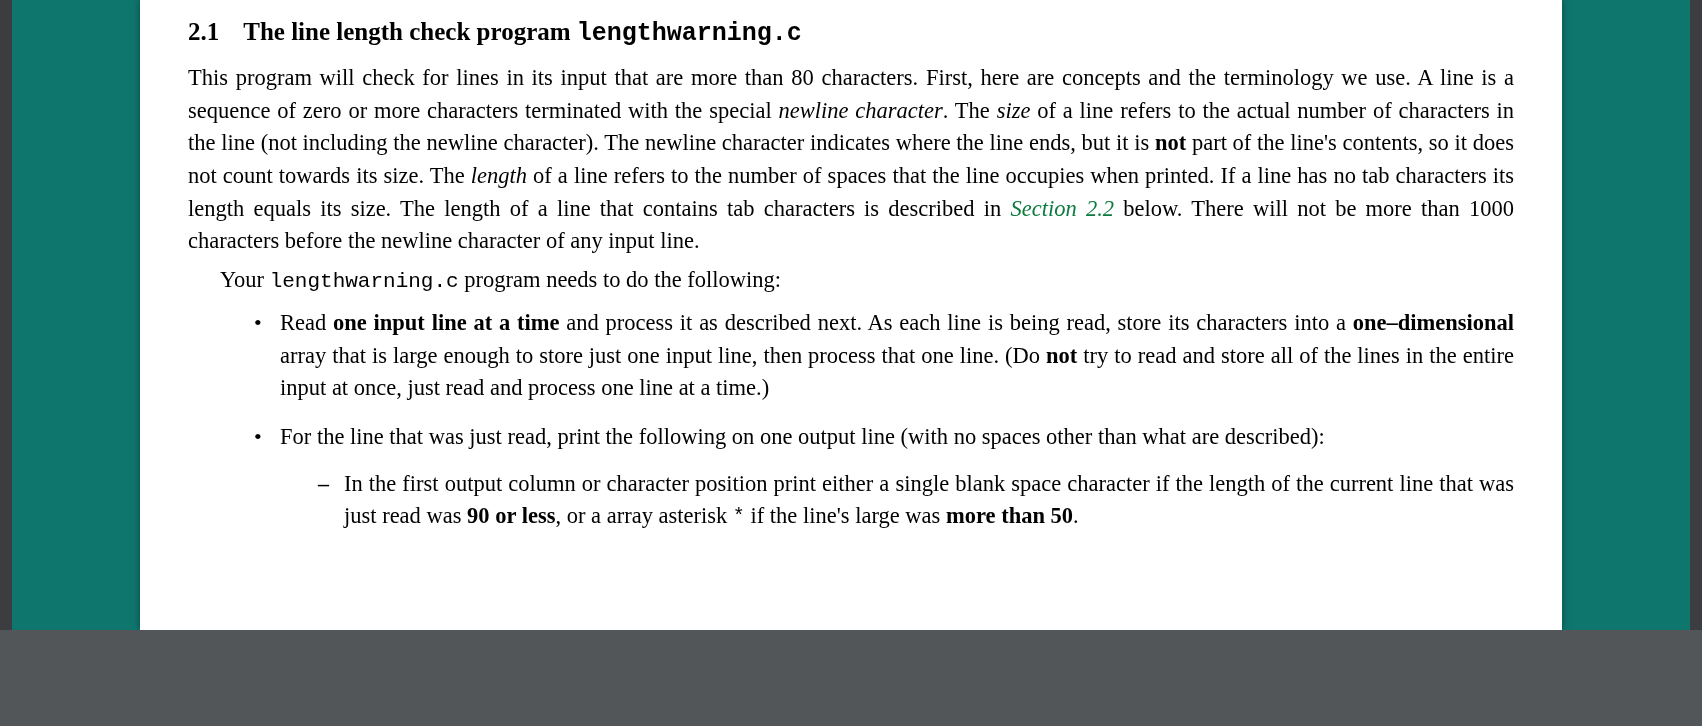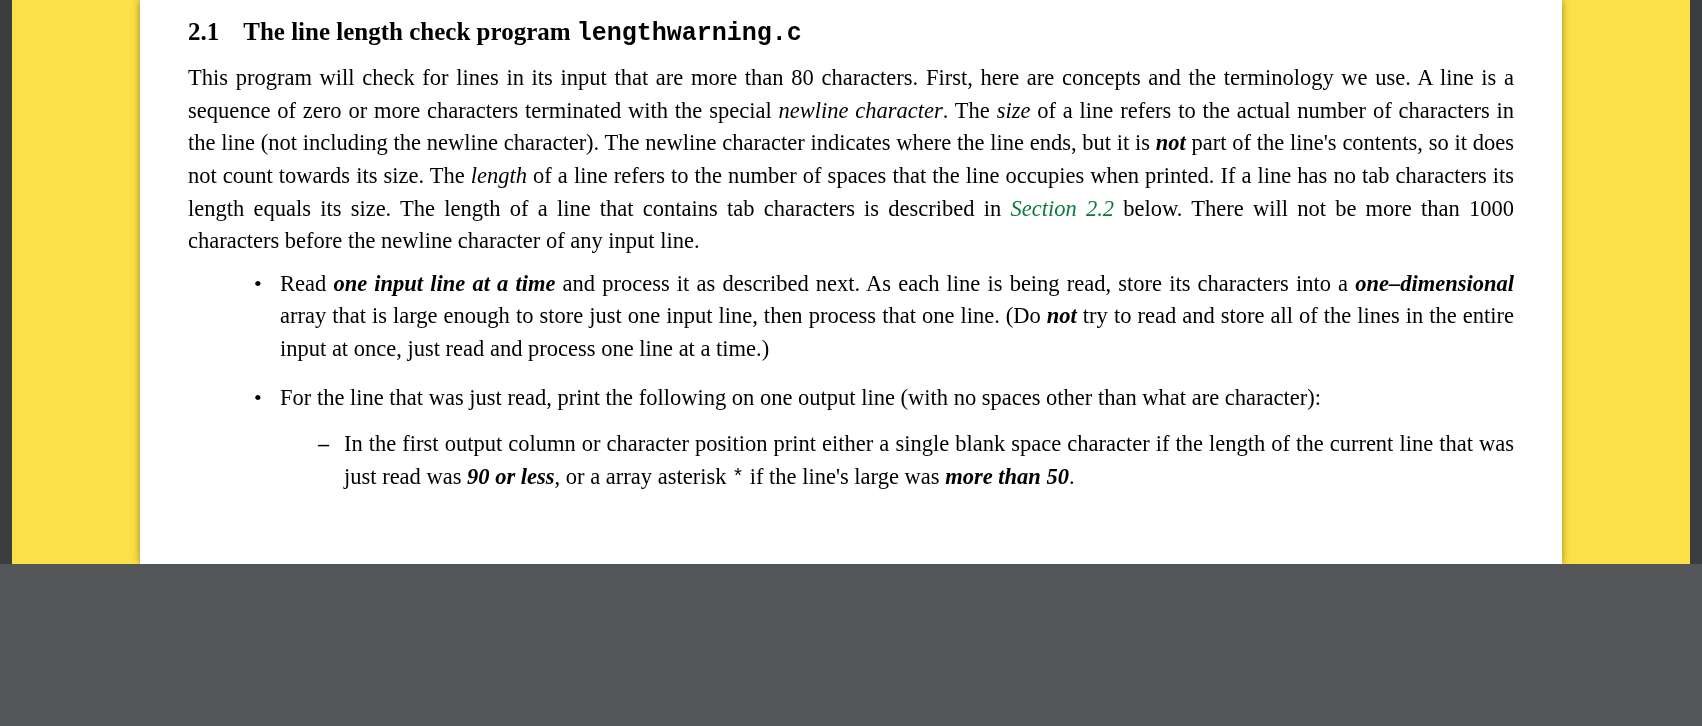--- a/index.html
+++ b/index.html
@@ -4,22 +4,22 @@
 <style>
   html, body {
     margin: 0;
     padding: 0;
     background: #525659;
     font-family: "Times New Roman", Times, serif;
     color: #000;
   }
   .viewport {
     width: 1702px;
-    height: 564px;
-    background: #fde047;
+    height: 630px;
+    background: #0f766e;
     position: relative;
     overflow: hidden;
   }
   .page {
     position: absolute;
     left: 140px;
     right: 140px;
     top: 0;
     bottom: 0;
     background: #ffffff;
@@ -53,21 +53,21 @@
 
   .para {
     font-size: 22.5px;
     line-height: 1.45;
     text-align: justify;
     margin: 0 0 6px 0;
   }
   .indent {
     text-indent: 32px;
   }
-  .bold { font-weight: bold; font-style: italic; }
+  .bold { font-weight: bold; }
   .italic { font-style: italic; }
   .code-inline {
     font-family: "Courier New", Courier, monospace;
     font-size: 21px;
   }
   .link {
     color: #0a7a3d;
     font-style: italic;
   }
 
@@ -129,27 +129,30 @@
   <div class="page">
 
     <h3 class="section-heading">
       <span class="num">2.1</span><span>The line length check program </span><span class="code">lengthwarning.c</span>
     </h3>
 
     <p class="para">
       <span>This program will check for lines in its input that are more than 80 characters. First, here are concepts and the terminology we use. A line is a sequence of zero or more characters terminated with the special </span><span class="italic">newline character</span><span>. The </span><span class="italic">size</span><span> of a line refers to the actual number of characters in the line (not including the newline character). The newline character indicates where the line ends, but it is </span><span class="bold">not</span><span> part of the line's contents, so it does not count towards its size. The </span><span class="italic">length</span><span> of a line refers to the number of spaces that the line occupies when printed. If a line has no tab characters its length equals its size. The length of a line that contains tab characters is described in </span><span class="link">Section 2.2</span><span> below. There will not be more than 1000 characters before the newline character of any input line.</span>
     </p>
 
+    <p class="para indent">
+      <span>Your </span><span class="code-inline">lengthwarning.c</span><span> program needs to do the following:</span>
+    </p>
 
     <ul class="bullets">
       <li>
         <span>Read </span><span class="bold">one input line at a time</span><span> and process it as described next. As each line is being read, store its characters into a </span><span class="bold">one–dimensional</span><span> array that is large enough to store just one input line, then process that one line. (Do </span><span class="bold">not</span><span> try to read and store all of the lines in the entire input at once, just read and process one line at a time.)</span>
       </li>
       <li>
-        <span>For the line that was just read, print the following on one output line (with no spaces other than what are character):</span>
+        <span>For the line that was just read, print the following on one output line (with no spaces other than what are described):</span>
         <ul class="dashes">
           <li>
             <span>In the first output column or character position print either a single blank space character if the length of the current line that was just read was </span><span class="bold">90 or less</span><span>, or a array asterisk </span><span class="star">*</span><span> if the line's large was </span><span class="bold">more than 50</span><span>.</span>
           </li>
         </ul>
       </li>
     </ul>
 
   </div>
 </div>

